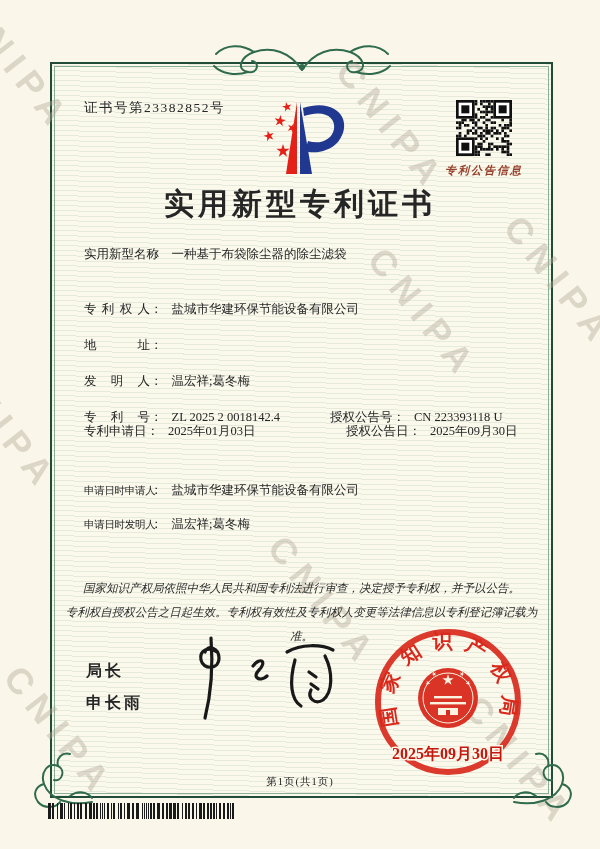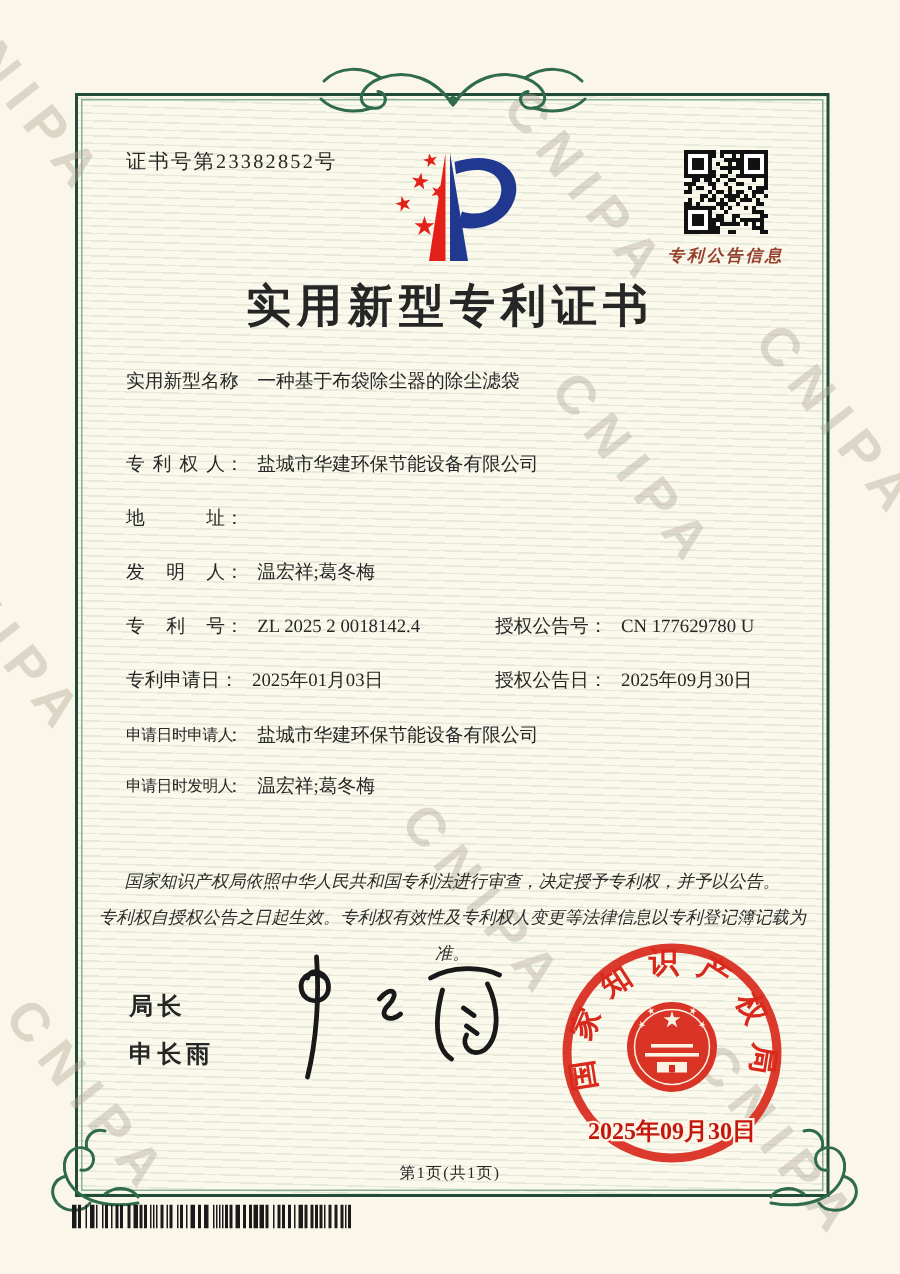--- a/index.html
+++ b/index.html
@@ -54,21 +54,21 @@
   
   .frow { position:absolute; left:84px; width:448px; display:flex; font-size:12.5px; line-height:17px; }
   .flabel { display:flex; flex:none; }
   .jchars { display:flex; justify-content:space-between; width:66px; }
   .lbl-long .jchars { font-size:10.5px; letter-spacing:-0.3px; }
   .colon { flex:none; }
   .fvalue { margin-left:9px; white-space:nowrap; }
   .col-left  { flex:none; width:246px; display:flex; }
   .col-right { display:flex; }
   #r0 { top:246px; } #r1 { top:301px; } #r2 { top:337px; } #r3 { top:373px; }
-  #r4 { top:409px; } #r5 { top:445px; } #r6 { top:482px; } #r7 { top:516px; }
+  #r4 { top:409px; } #r5 { top:423px;gap:16px; } #r6 { top:482px; } #r7 { top:516px; }
   
   .legal {
     position:absolute; left:60px; top:576px; width:483px;
     font-size:11.5px; line-height:24px; text-align:center;
     font-style:italic; color:#2b2b2b;
   }
   
   .signer {
     position:absolute; left:86px; top:656px;
     font-family:Liberation Mono, monospace;
@@ -357,21 +357,21 @@
             </span>
             <span class="colon">：</span>
           </span>
         <span class="fvalue">ZL 2025 2 0018142.4</span>
       </span>
       <span class="col-right">
         <span class="flabel">
             <span>授权公告号</span>
             <span class="colon">：</span>
           </span>
-        <span class="fvalue">CN 177629780 U</span>
+        <span class="fvalue">CN 223393118 U</span>
       </span>
     </div>
     <div class="frow" id="r5">
       <span class="col-left">
         <span class="flabel">
             <span>专利申请日</span>
             <span class="colon">：</span>
           </span>
         <span class="fvalue">2025年01月03日</span>
       </span>

